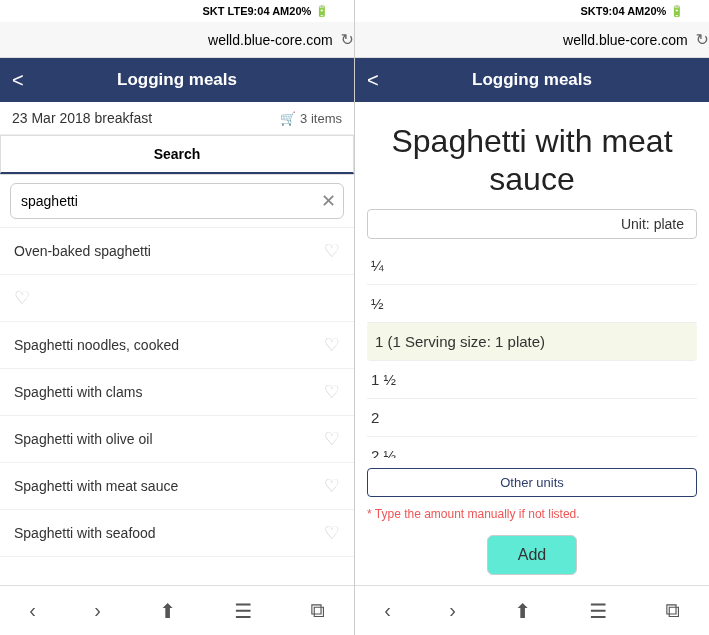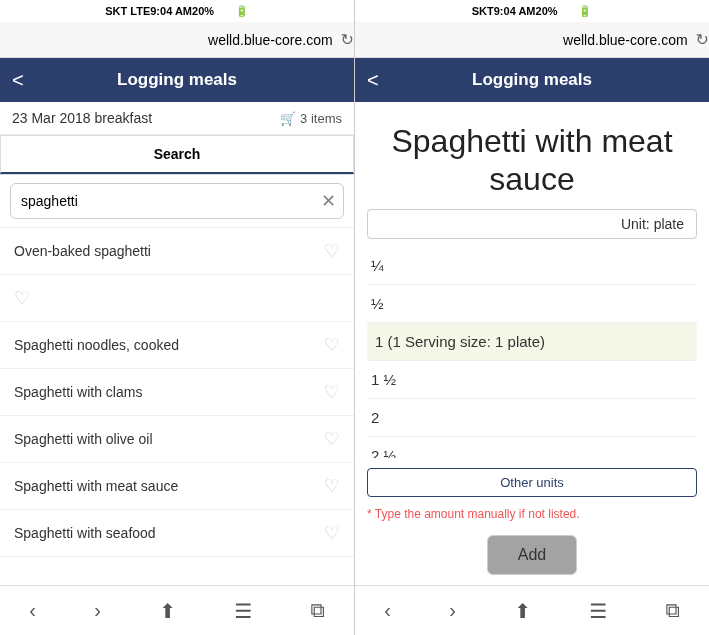--- a/index.html
+++ b/index.html
@@ -5,22 +5,22 @@
     * { box-sizing: border-box; margin: 0; padding: 0; }
     body { font-family: -apple-system, 'Helvetica Neue', Arial, sans-serif; background: #fff; display: flex; width: 709px; height: 635px; overflow: hidden; font-size: 14px; }
 
     
     .left-panel { width: 355px; height: 635px; display: flex; flex-direction: column; border-right: 1px solid #ccc; background: #fff; }
 
     
     .right-panel { width: 354px; height: 635px; display: flex; flex-direction: column; background: #fff; }
 
     
-    .status-bar { height: 22px; display: flex; align-items: center; justify-content: center; padding: 0 25px; font-size: 11px; font-weight: 600; background: #fff; }
-    .status-bar-right { display: flex; align-items: center; gap: 21px; font-size: 11px; }
+    .status-bar { height: 22px; display: flex; align-items: center; justify-content: flex-end; padding: 0 25px; font-size: 11px; font-weight: 600; background: #fff; }
+    .status-bar-right { display: flex; align-items: center; gap: 4px; font-size: 11px; }
 
     
     .nav-bar { background: #2c3e6b; height: 44px; display: flex; align-items: center; justify-content: center; position: relative; }
     .nav-bar-title { color: #fff; font-size: 17px; font-weight: 600; }
     .nav-back { color: #fff; position: absolute; left: 12px; font-size: 20px; cursor: pointer; }
 
     
     .url-bar { height: 36px; background: #f7f7f7; display: flex; align-items: center; justify-content: flex-end; gap: 8px; border-bottom: 1px solid #ddd; }
     .reload-icon { font-size: 16px; color: #666; cursor: pointer; }
 
@@ -55,21 +55,21 @@
 
     .unit-header { text-align: right; padding: 6px 12px; font-size: 14px; color: #333; border: 1px solid #ccc; margin: 0 12px 8px; border-radius: 4px; }
 
     .serving-list { flex: 1; overflow-y: auto; padding: 0 12px; }
     .serving-item { padding: 10px 4px; border-bottom: 1px solid #eee; font-size: 15px; color: #333; cursor: pointer; }
     .serving-item.selected { background: #f5f8e8; padding: 10px 8px; border-radius: 4px; }
 
     .other-units-btn { margin: 10px 12px 6px; padding: 6px 14px; border: 1px solid #2c3e6b; border-radius: 4px; background: #fff; color: #2c3e6b; font-size: 13px; cursor: pointer; }
     .type-note { padding: 4px 12px; font-size: 12px; color: #e55; }
 
-    .add-btn { display: block; margin: 10px auto; padding: 10px 30px; background: #a3a3a3; border: 1px solid #ccc; border-radius: 6px; font-size: 16px; cursor: pointer; color: #333; }
+    .add-btn { display: block; margin: 10px auto; padding: 10px 30px; background: #5eead4; border: 1px solid #ccc; border-radius: 6px; font-size: 16px; cursor: pointer; color: #333; }
   </style>
 </head>
 <body>
 
 <div class="left-panel">
 
   <div class="status-bar">
     <span>SKT  LTE</span>
     <span>9:04 AM</span>
     <span class="status-bar-right">

